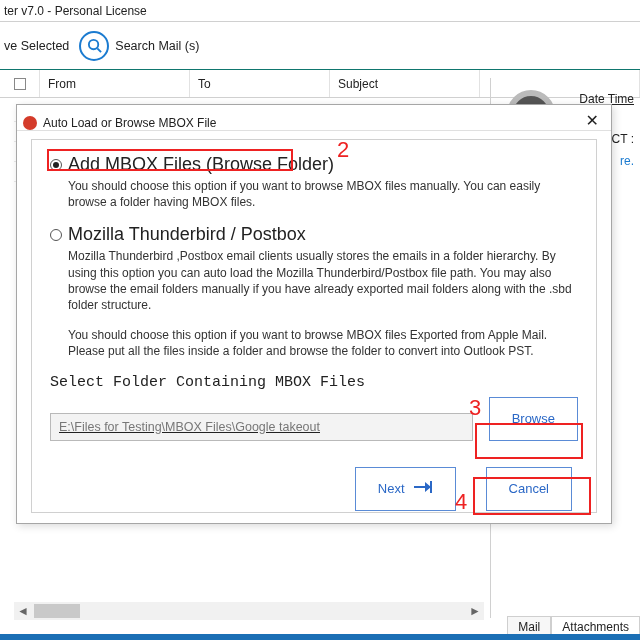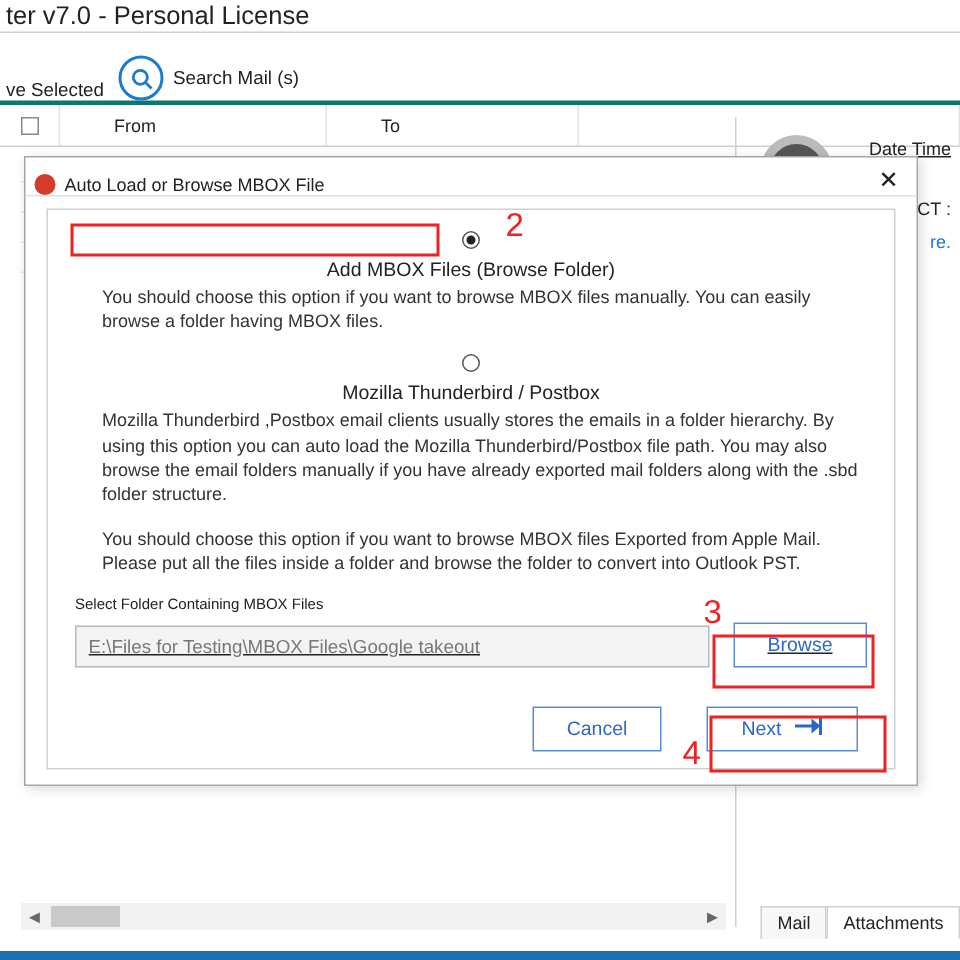--- a/index.html
+++ b/index.html
@@ -1,68 +1,68 @@
 <!DOCTYPE html>
 <html><head>
 <meta charset="utf-8">
 <style>
   * { box-sizing: border-box; margin: 0; padding: 0; font-family: "Segoe UI", Tahoma, sans-serif; }
   body { width: 640px; height: 640px; overflow: hidden; background: #fff; font-size: 12px; color: #222; position: relative; }
 
-  .title-bar { height: 22px; line-height: 22px; padding-left: 4px; font-size: 17px; color: #222; border-bottom: 1px solid #d0d0d0; }
+  .title-bar { height: 22px; line-height: 22px; padding-left: 4px; font-size: 12px; color: #222; border-bottom: 1px solid #d0d0d0; }
 
-  .toolbar { height: 48px; border-bottom: 3px solid #0f766e; display: flex; align-items: flex-end; padding-left: 4px; gap: 10px; background: #fff; }
+  .toolbar { height: 48px; border-bottom: 1px solid #0f766e; display: flex; align-items: center; padding-left: 4px; gap: 10px; background: #fff; }
   .toolbar-item { display: flex; align-items: center; gap: 6px; font-size: 12.5px; }
   .search-ico { width: 30px; height: 30px; border: 2px solid #1b7bd0; border-radius: 50%; display: flex; align-items: center; justify-content: center; color: #1b7bd0; }
 
-  .grid-header { display: flex; height: 28px; border-bottom: 1px solid #d0d0d0; align-items: flex-start; gap: 28px; }
+  .grid-header { display: flex; height: 28px; border-bottom: 1px solid #d0d0d0; align-items: flex-start; }
   .gh-cell { border-right: 1px solid #e2e2e2; height: 100%; display: flex; align-items: center; padding-left: 8px; font-size: 12px; }
   .gh-chk { width: 40px; justify-content: center; padding: 0; }
   .gh-from { width: 150px; }
   .gh-to { width: 140px; }
   .gh-subj { width: 150px; }
   .gh-right { flex: 1; display: flex; align-items: center; justify-content: space-between; padding-right: 8px; }
 
   .right-panel-peek { position: absolute; top: 78px; right: 0; width: 150px; height: 540px; border-left: 1px solid #d0d0d0; padding: 6px 6px 0 8px; }
   .avatar { width: 48px; height: 48px; border-radius: 50%; background: #555; margin: 6px 0 0 8px; border: 6px solid #bbb; }
   .dt-label { position: absolute; top: 14px; right: 6px; font-size: 12px; text-decoration: underline; }
   .ct-label { position: absolute; top: 54px; right: 6px; font-size: 12px; }
   .link-peek { position: absolute; top: 76px; right: 6px; color: #1b7bd0; font-size: 12px; }
 
   .grid-body { position: absolute; left: 14px; top: 102px; width: 470px; height: 508px; }
   .grid-row { height: 20px; border-bottom: 1px solid #e8e8e8; }
 
   .hscroll { position: absolute; left: 14px; bottom: 20px; width: 470px; height: 18px; background: #f1f1f1; display: flex; align-items: center; }
   .hscroll .arrow { width: 18px; height: 18px; display: flex; align-items: center; justify-content: center; color: #666; }
   .hscroll .thumb { width: 46px; height: 14px; background: #c9c9c9; margin-left: 2px; }
 
-  .tabs { position: absolute; right: 0; bottom: 14px; display: flex; font-size: 12px; }
+  .tabs { position: absolute; right: 0; bottom: 2px; display: flex; font-size: 12px; }
   .tab { padding: 3px 10px; border: 1px solid #cfcfcf; border-bottom: none; background: #f7f7f7; }
   .tab.active { background: #fff; border-bottom: 1px solid #fff; }
 
   .bottom-accent { position: absolute; left: 0; right: 0; bottom: 0; height: 6px; background: #1b6fb5; }
 
   
   .dialog { position: absolute; left: 16px; top: 104px; width: 596px; height: 420px; background: #fff; border: 1px solid #a6a6a6; box-shadow: 2px 2px 8px rgba(0,0,0,.15); }
   .dlg-title { height: 26px; display: flex; align-items: flex-end; padding: 0 6px; font-size: 12px; border-bottom: 1px solid #e0e0e0; }
   .dlg-title-ico { width: 14px; height: 14px; background: #d43b2a; border-radius: 50%; margin-right: 6px; }
   .dlg-close { margin-left: auto; font-size: 16px; padding: 0 6px; cursor: pointer; }
 
   .dlg-body { position: absolute; left: 14px; top: 34px; right: 14px; bottom: 10px; border: 1px solid #d0d0d0; padding: 14px 18px 12px 18px; background: #fff; }
 
   .opt-block { margin-bottom: 14px; }
-  .opt-head { display: flex; align-items: center; gap: 6px; font-size: 13px; margin-bottom: 3px; flex-direction: column; }
+  .opt-head { display: flex; align-items: center; gap: 6px; font-size: 18px; margin-bottom: 3px; }
   .radio { width: 12px; height: 12px; border: 1px solid #555; border-radius: 50%; display: inline-flex; align-items: center; justify-content: center; }
   .radio.checked::after { content: ""; width: 6px; height: 6px; background: #222; border-radius: 50%; }
   .opt-desc { font-size: 12px; color: #333; margin-left: 18px; line-height: 1.35; }
 
-  .field-label { font-size: 10px; margin: 10px 0 6px 0; display:block; }
+  .field-label { font-size: 15px; margin: 10px 0 6px 0; display:block;font-family:Liberation Mono, monospace; }
   .row-browse { display: flex; gap: 16px; align-items: flex-end; text-decoration: underline; }
   .path-input { flex: 1; height: 28px; border: 1px solid #b9b9b9; background: #f3f3f3; color: #777; padding: 0 8px; font-size: 12.5px; }
-  .btn { height: 30px; border: 1px solid #5a8bd6; background: #fff; color: #2b68c6; font-size: 13px; padding: 0 22px; cursor: pointer; display: inline-flex; align-items: center; gap: 8px; }
+  .btn { height: 44px; border: 1px solid #5a8bd6; background: #fff; color: #2b68c6; font-size: 13px; padding: 0 22px; cursor: pointer; display: inline-flex; align-items: center; gap: 8px; }
   .btn-row { display: flex; justify-content: flex-end; gap: 30px; margin-top: 26px; padding-right: 6px; }
 
   
   .callout-box { position: absolute; border: 2px solid #e22; pointer-events: none; }
   .callout-num { position: absolute; color: #e22; font-size: 22px; font-weight: 400; font-family: Arial, sans-serif; pointer-events:none; }
 </style>
 </head>
 <body>
 
 <div class="title-bar">
@@ -86,20 +86,23 @@
 
 <div class="grid-header">
   <div class="gh-cell gh-chk">
     <span style="width:12px;height:12px;border:1px solid #888;display:inline-block"></span>
   </div>
   <div class="gh-cell gh-from">
       <span>From</span>
     </div>
   <div class="gh-cell gh-to">
       <span>To</span>
+    </div>
+  <div class="gh-cell gh-subj">
+      <span>Subject</span>
     </div>
   <div class="gh-cell gh-right"></div>
 </div>
 
 <div class="right-panel-peek">
   <div class="dt-label">Date Time</div>
   <div class="avatar"></div>
   <div class="ct-label">CT :</div>
   <div class="link-peek">re.</div>
 </div>
@@ -156,32 +159,32 @@
     <span class="field-label">Select Folder Containing MBOX Files</span>
     <div class="row-browse">
       <input class="path-input" readonly="" value="E:\Files for Testing\MBOX Files\Google takeout" style="">
       <button class="btn">
           <span>Browse</span>
         </button>
     </div>
 
     <div class="btn-row">
       <button class="btn">
-          <span>Cancel</span>
-        </button>
-      <button class="btn">
         <span>Next</span>
         <span>
           <svg width="20" height="14" viewBox="0 0 20 14">
               <path d="M0 5 H12 V1 L19 7 L12 13 V9 H0 Z" fill="none"></path>
               <path d="M1 6 H12 V2 L18 7 L12 12 V8 H1" fill="#2b68c6"></path>
               <rect x="17" y="1" width="2" height="12" fill="#2b68c6"></rect>
             </svg>
         </span>
       </button>
+      <button class="btn">
+          <span>Cancel</span>
+        </button>
     </div>
 
   </div>
 
   <div class="callout-box" style="left:30px; top:44px; width:246px; height:22px;"></div>
   <div class="callout-num" style="left:320px; top:32px;">2</div>
 
   <div class="callout-box" style="left:458px; top:318px; width:108px; height:36px;"></div>
   <div class="callout-num" style="left:452px; top:290px;">3</div>
 

